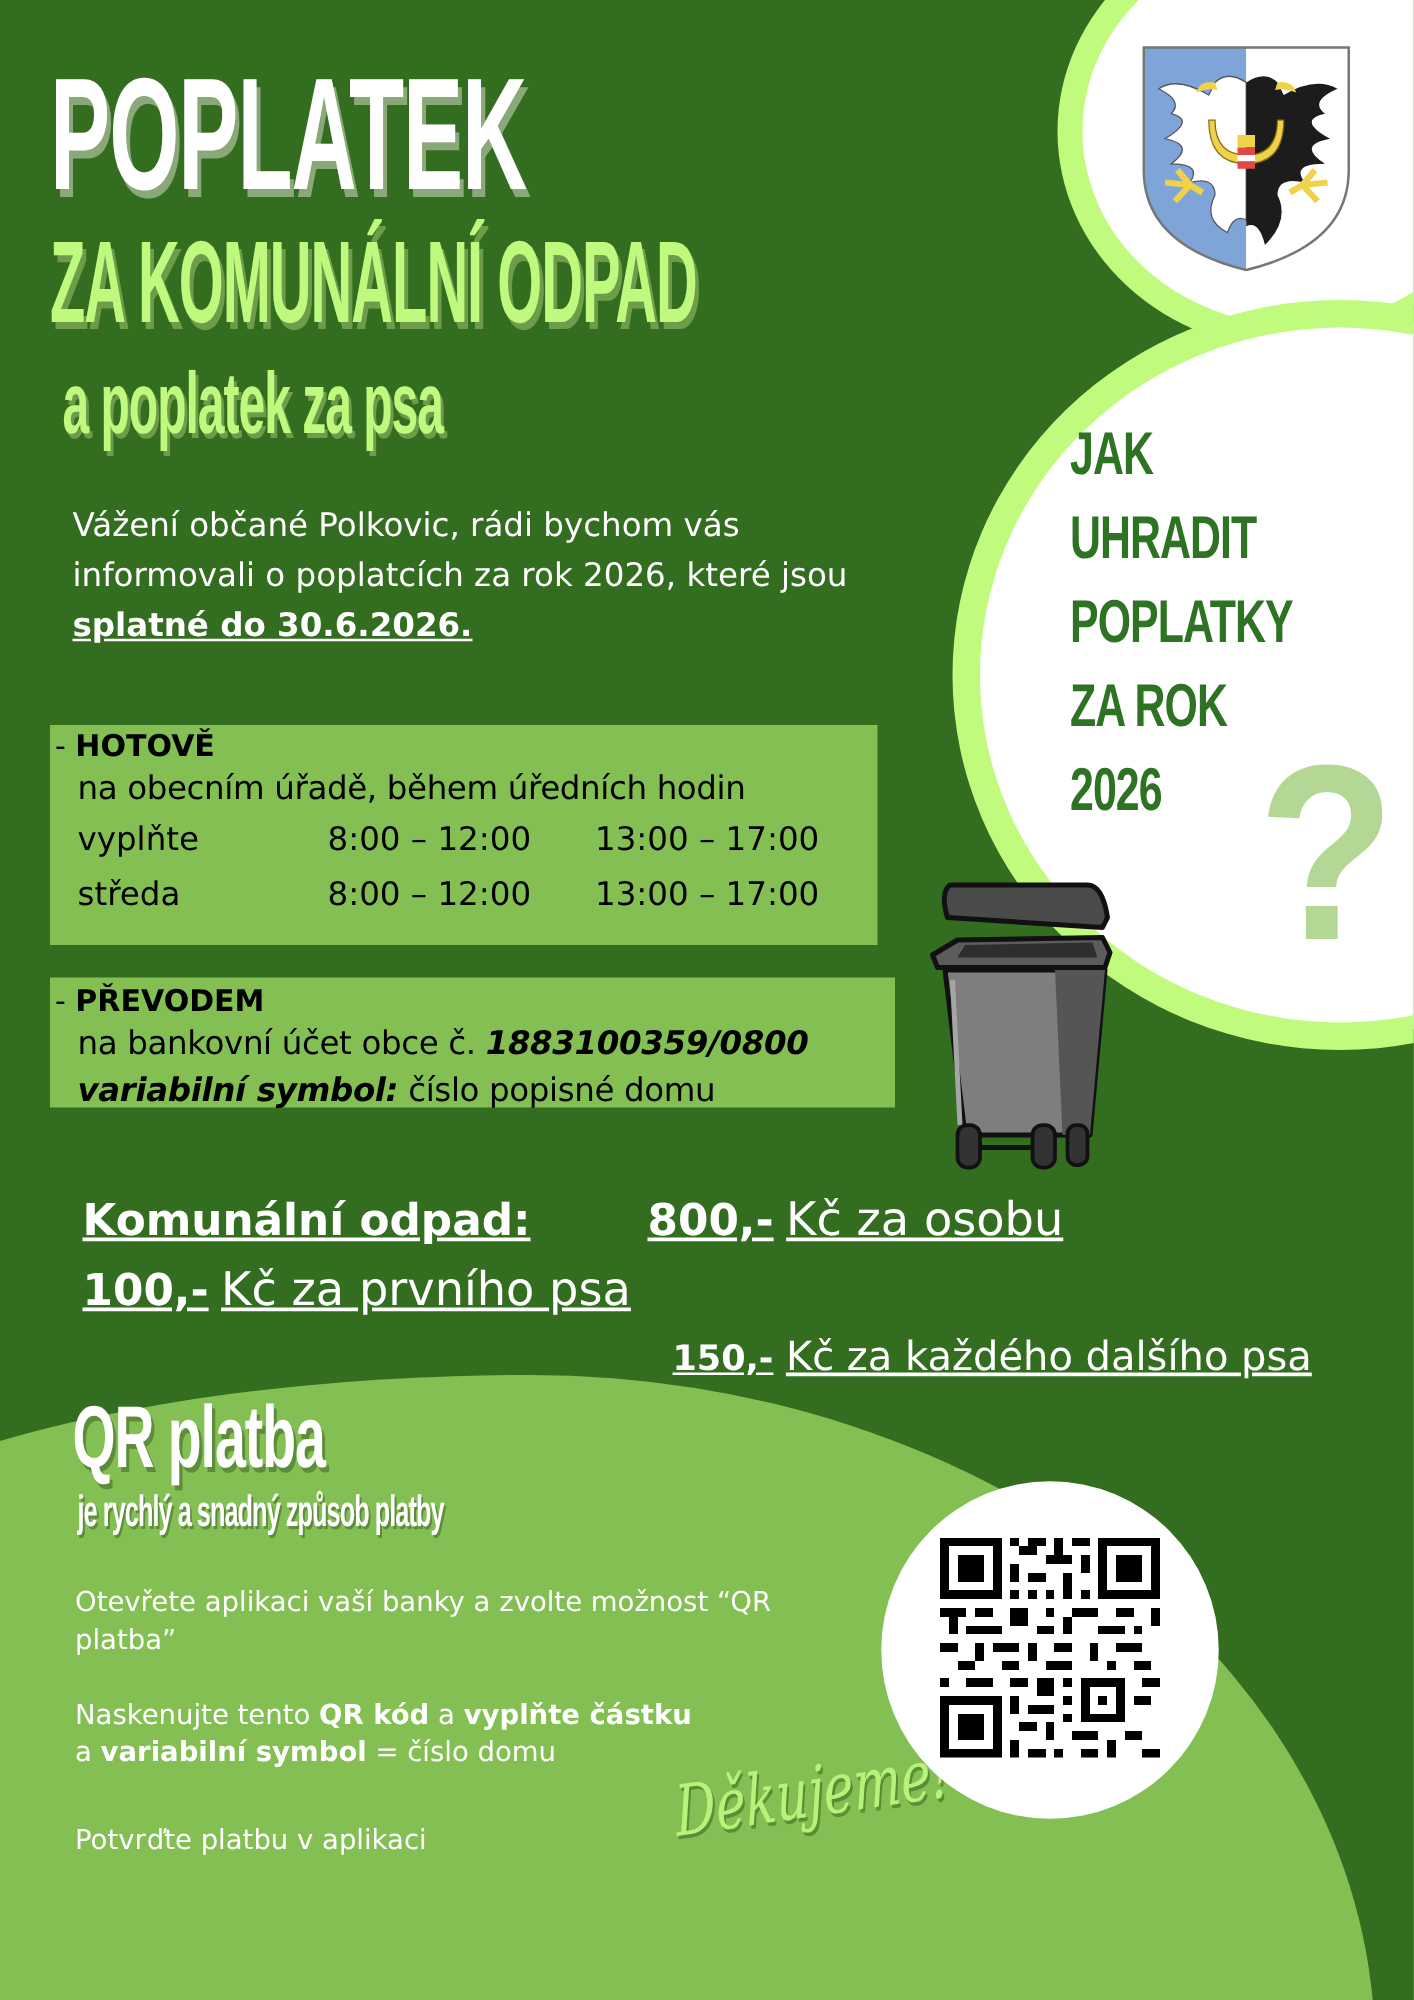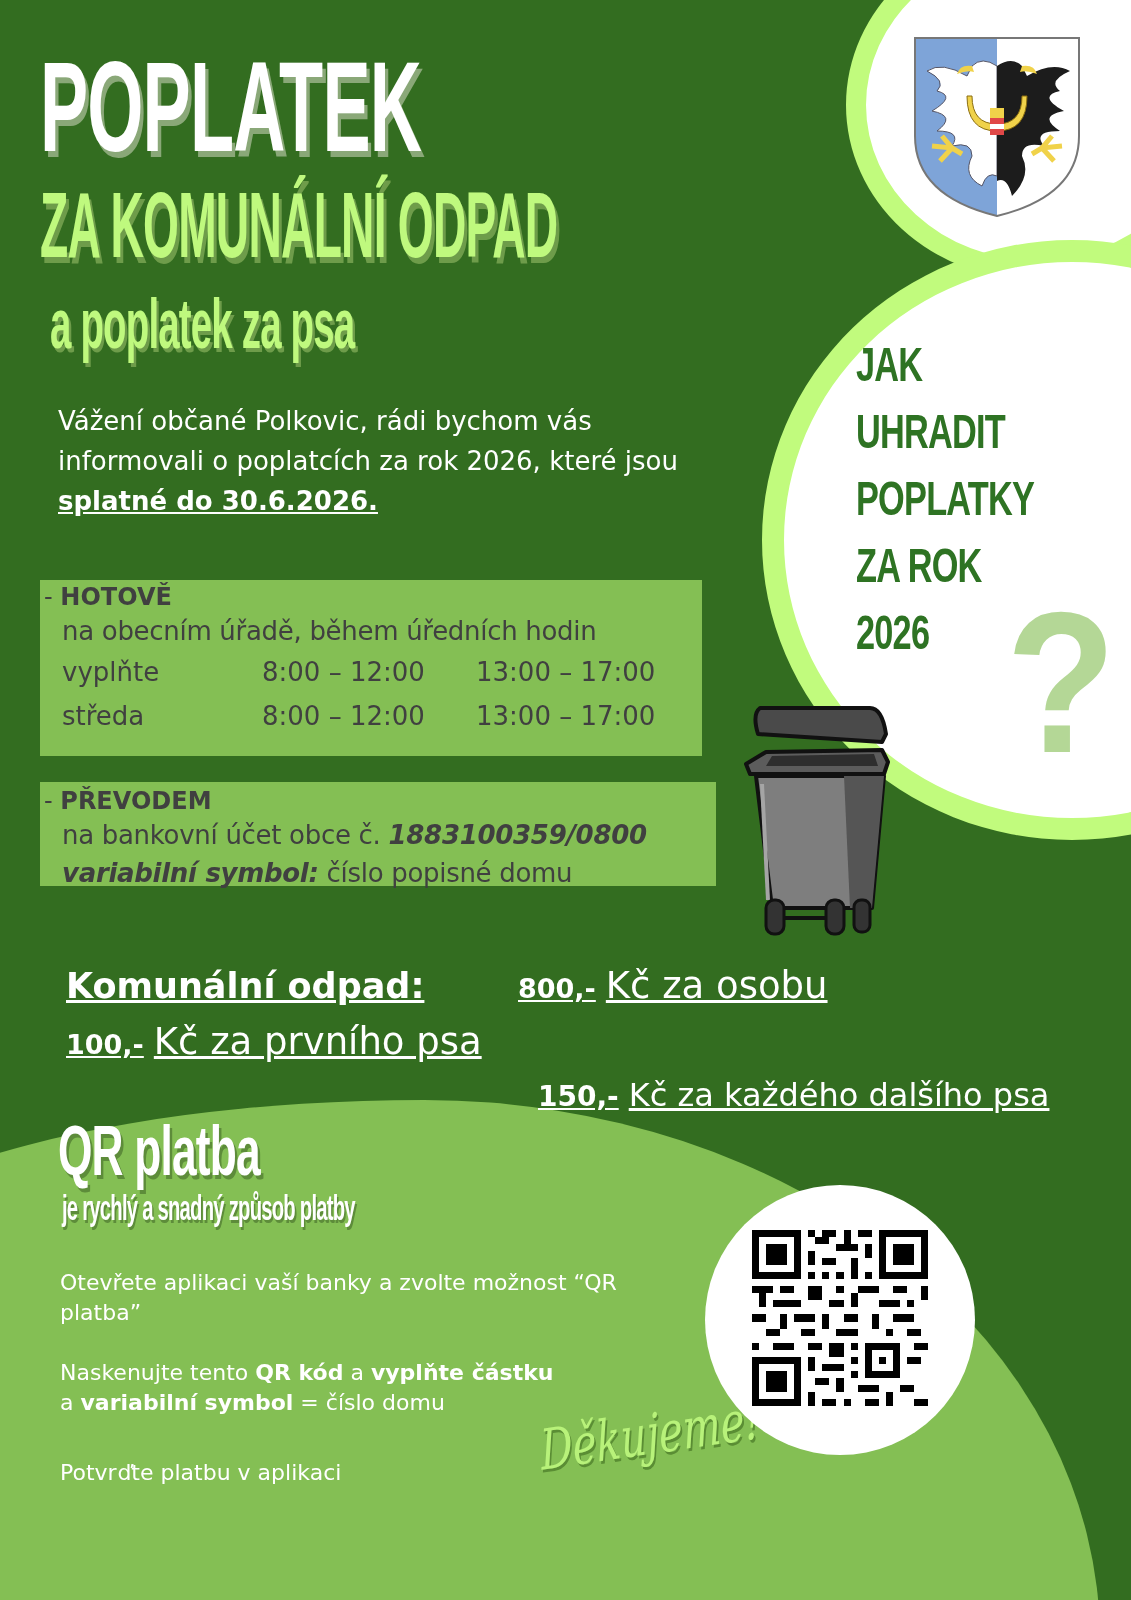--- a/index.html
+++ b/index.html
@@ -63,42 +63,42 @@
     transform: scaleX(0.78) scaleY(1.1);
   }
   #question-mark {
     left: 1000px; top: 568px; font-size: 200px; color: #b4d796; font-weight: 700;
     font-family: "Liberation Sans", sans-serif;
     transform: scaleX(0.9);
   }
 
   
   .box {
-    position: absolute; background: #84bf54; color: #404040;
+    position: absolute; background: #84bf54; color: #000000;
     font-size: 26px; line-height: 38px; padding-left: 4px;
   }
   #box-cash { left: 40px; top: 580px; width: 662px; height: 176px; padding-top: 2px; }
   #box-transfer { left: 40px; top: 782px; width: 676px; height: 104px; padding-top: 4px; }
   .box .head { font-weight: 700; font-size: 24px; line-height: 30px; }
   .box .dash { font-weight: 400; }
   .box .line { padding-left: 18px; white-space: nowrap; letter-spacing: -0.3px; }
   .box .b { font-weight: 700; font-style: italic; }
   .hours-row { display: flex; padding-left: 18px; height: 44px; align-items: center; }
   .hours-row .day { width: 200px; }
   .hours-row .t1 { width: 214px; }
 
   
   #bin { left: 742px; top: 704px; width: 150px; height: 236px; }
 
   
   #fees { left: 66px; top: 954px; width: 1000px; text-decoration: underline; }
   .fee-row { display: flex; align-items: baseline; height: 56px; }
   .fee-row .label { width: 452px; font-weight: 700; font-size: 35px; }
-  .fee-row .amount { font-weight: 700; font-size: 27px; margin-right: 10px; }
-  .fee-row .desc { font-size: 37px; margin-top: 10px; }
+  .fee-row .amount { font-weight: 700; font-size: 35px; margin-right: 10px; }
+  .fee-row .desc { font-size: 37px; }
   .fee-row.small { height: 40px; padding-left: 472px; }
   .fee-row.small .amount { font-size: 28px; }
   .fee-row.small .desc { font-size: 32px; }
 
   
   #qr-title {
     left: 58px; top: 1110px; font-size: 54px; color: #ffffff;
     transform: scaleX(0.82) scaleY(1.3);
     text-shadow: 3px 3px 0 #5d8c3a;
   }

